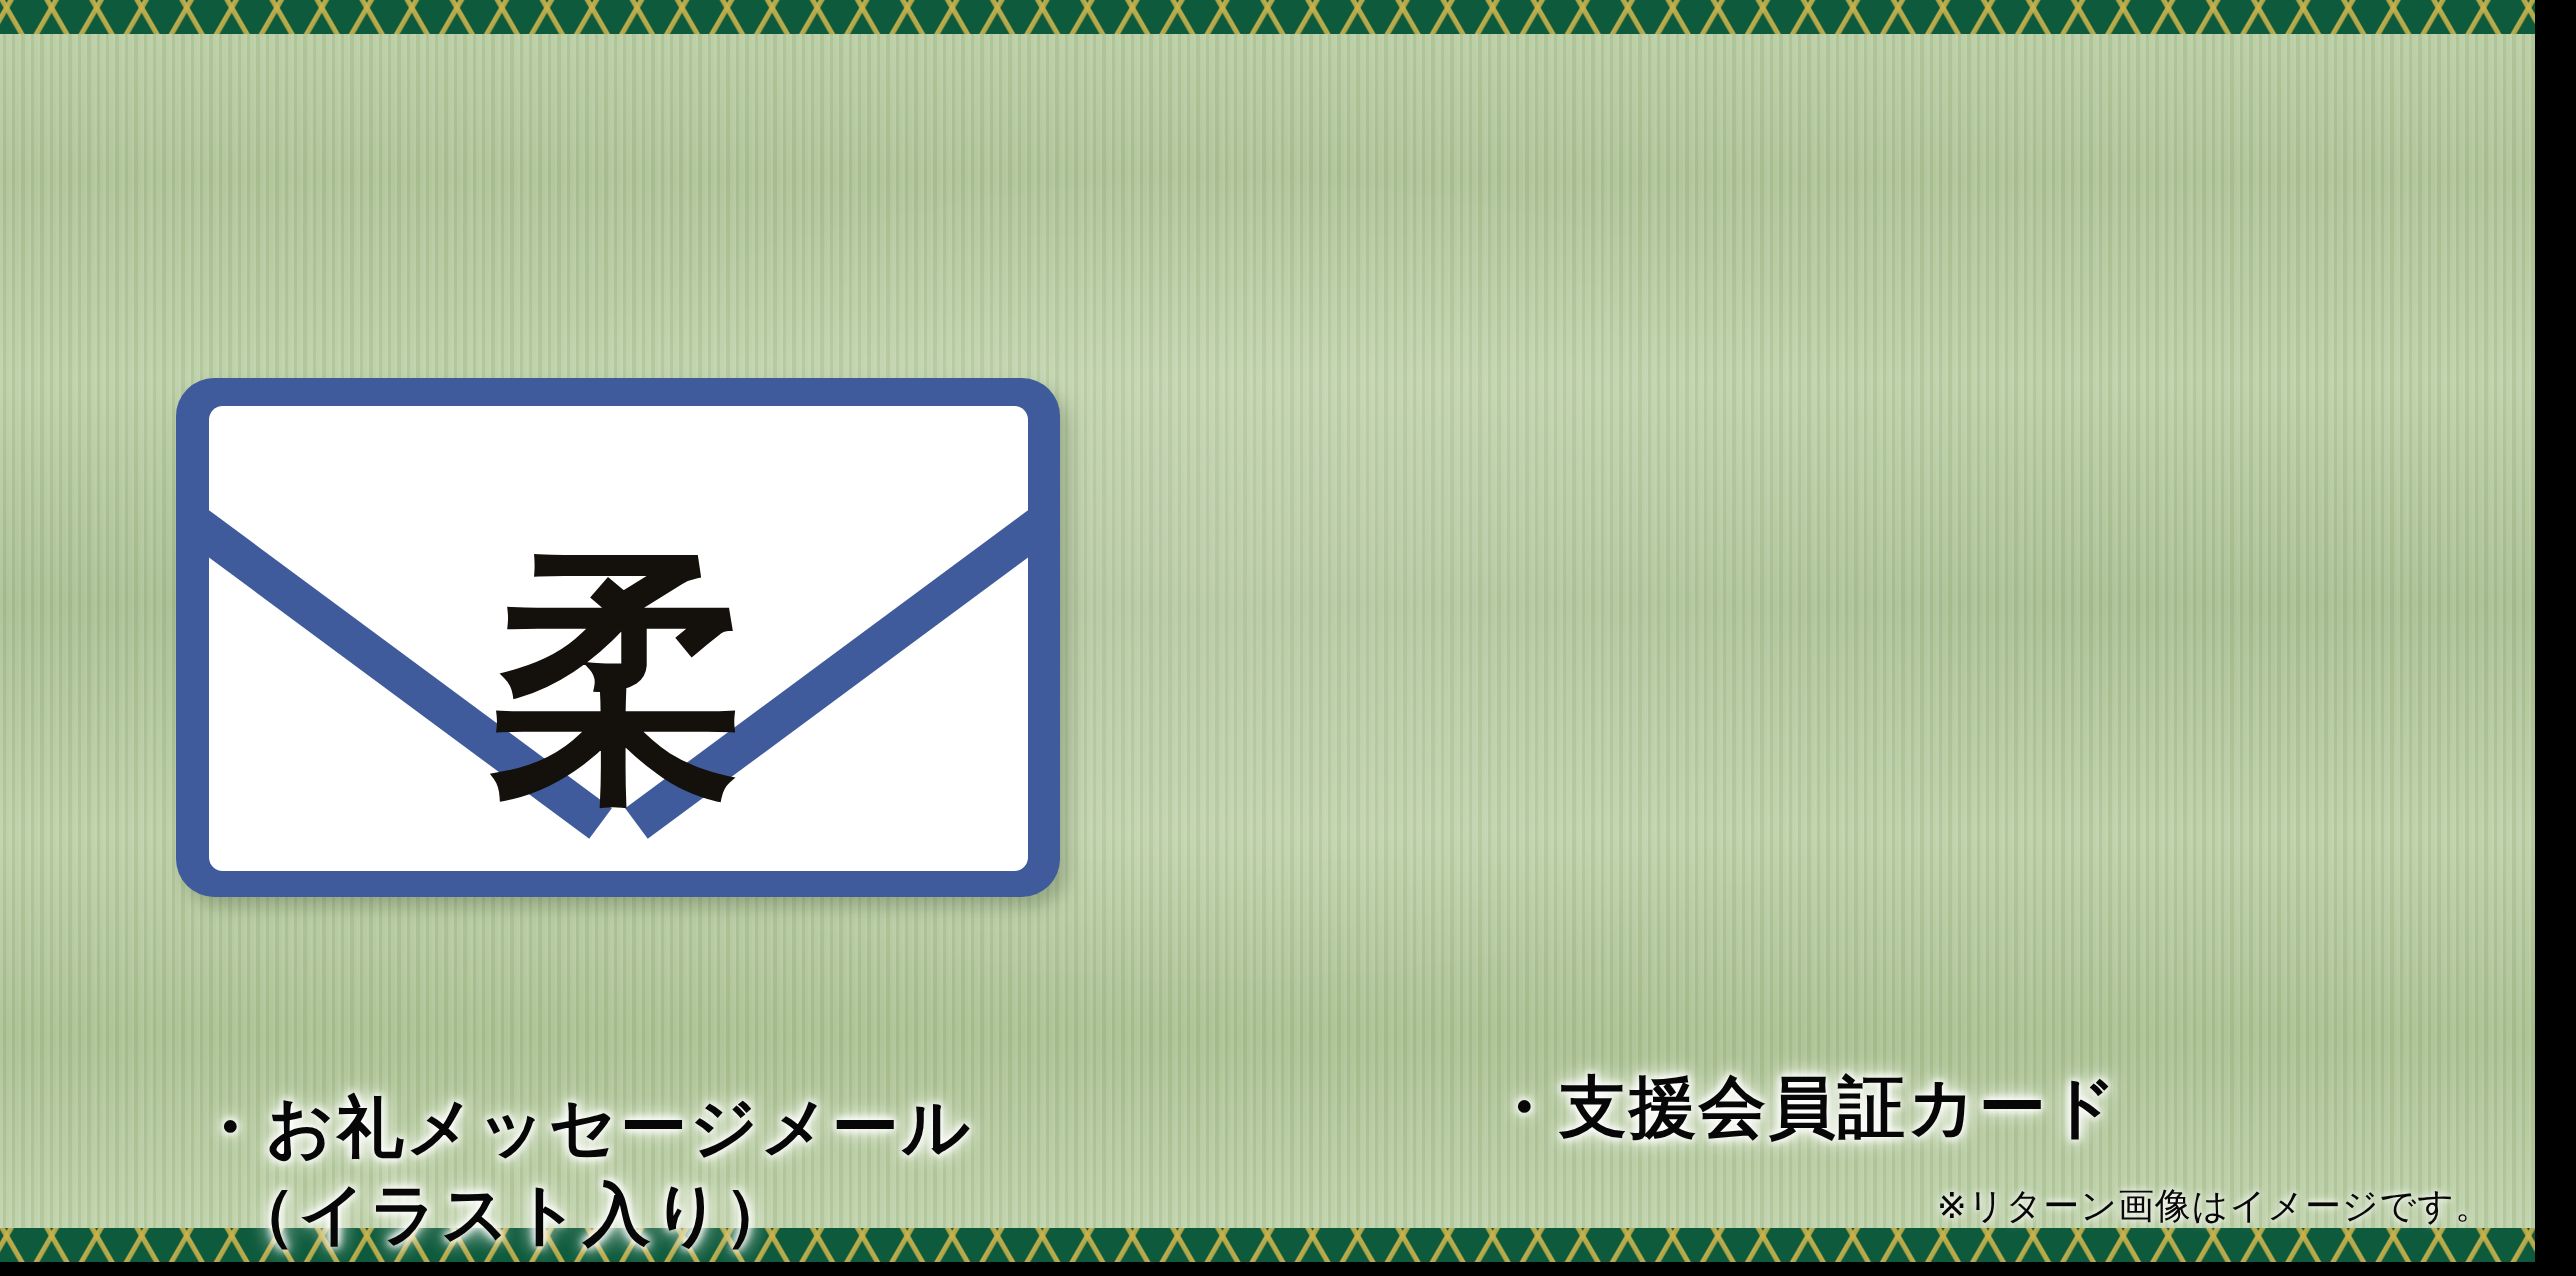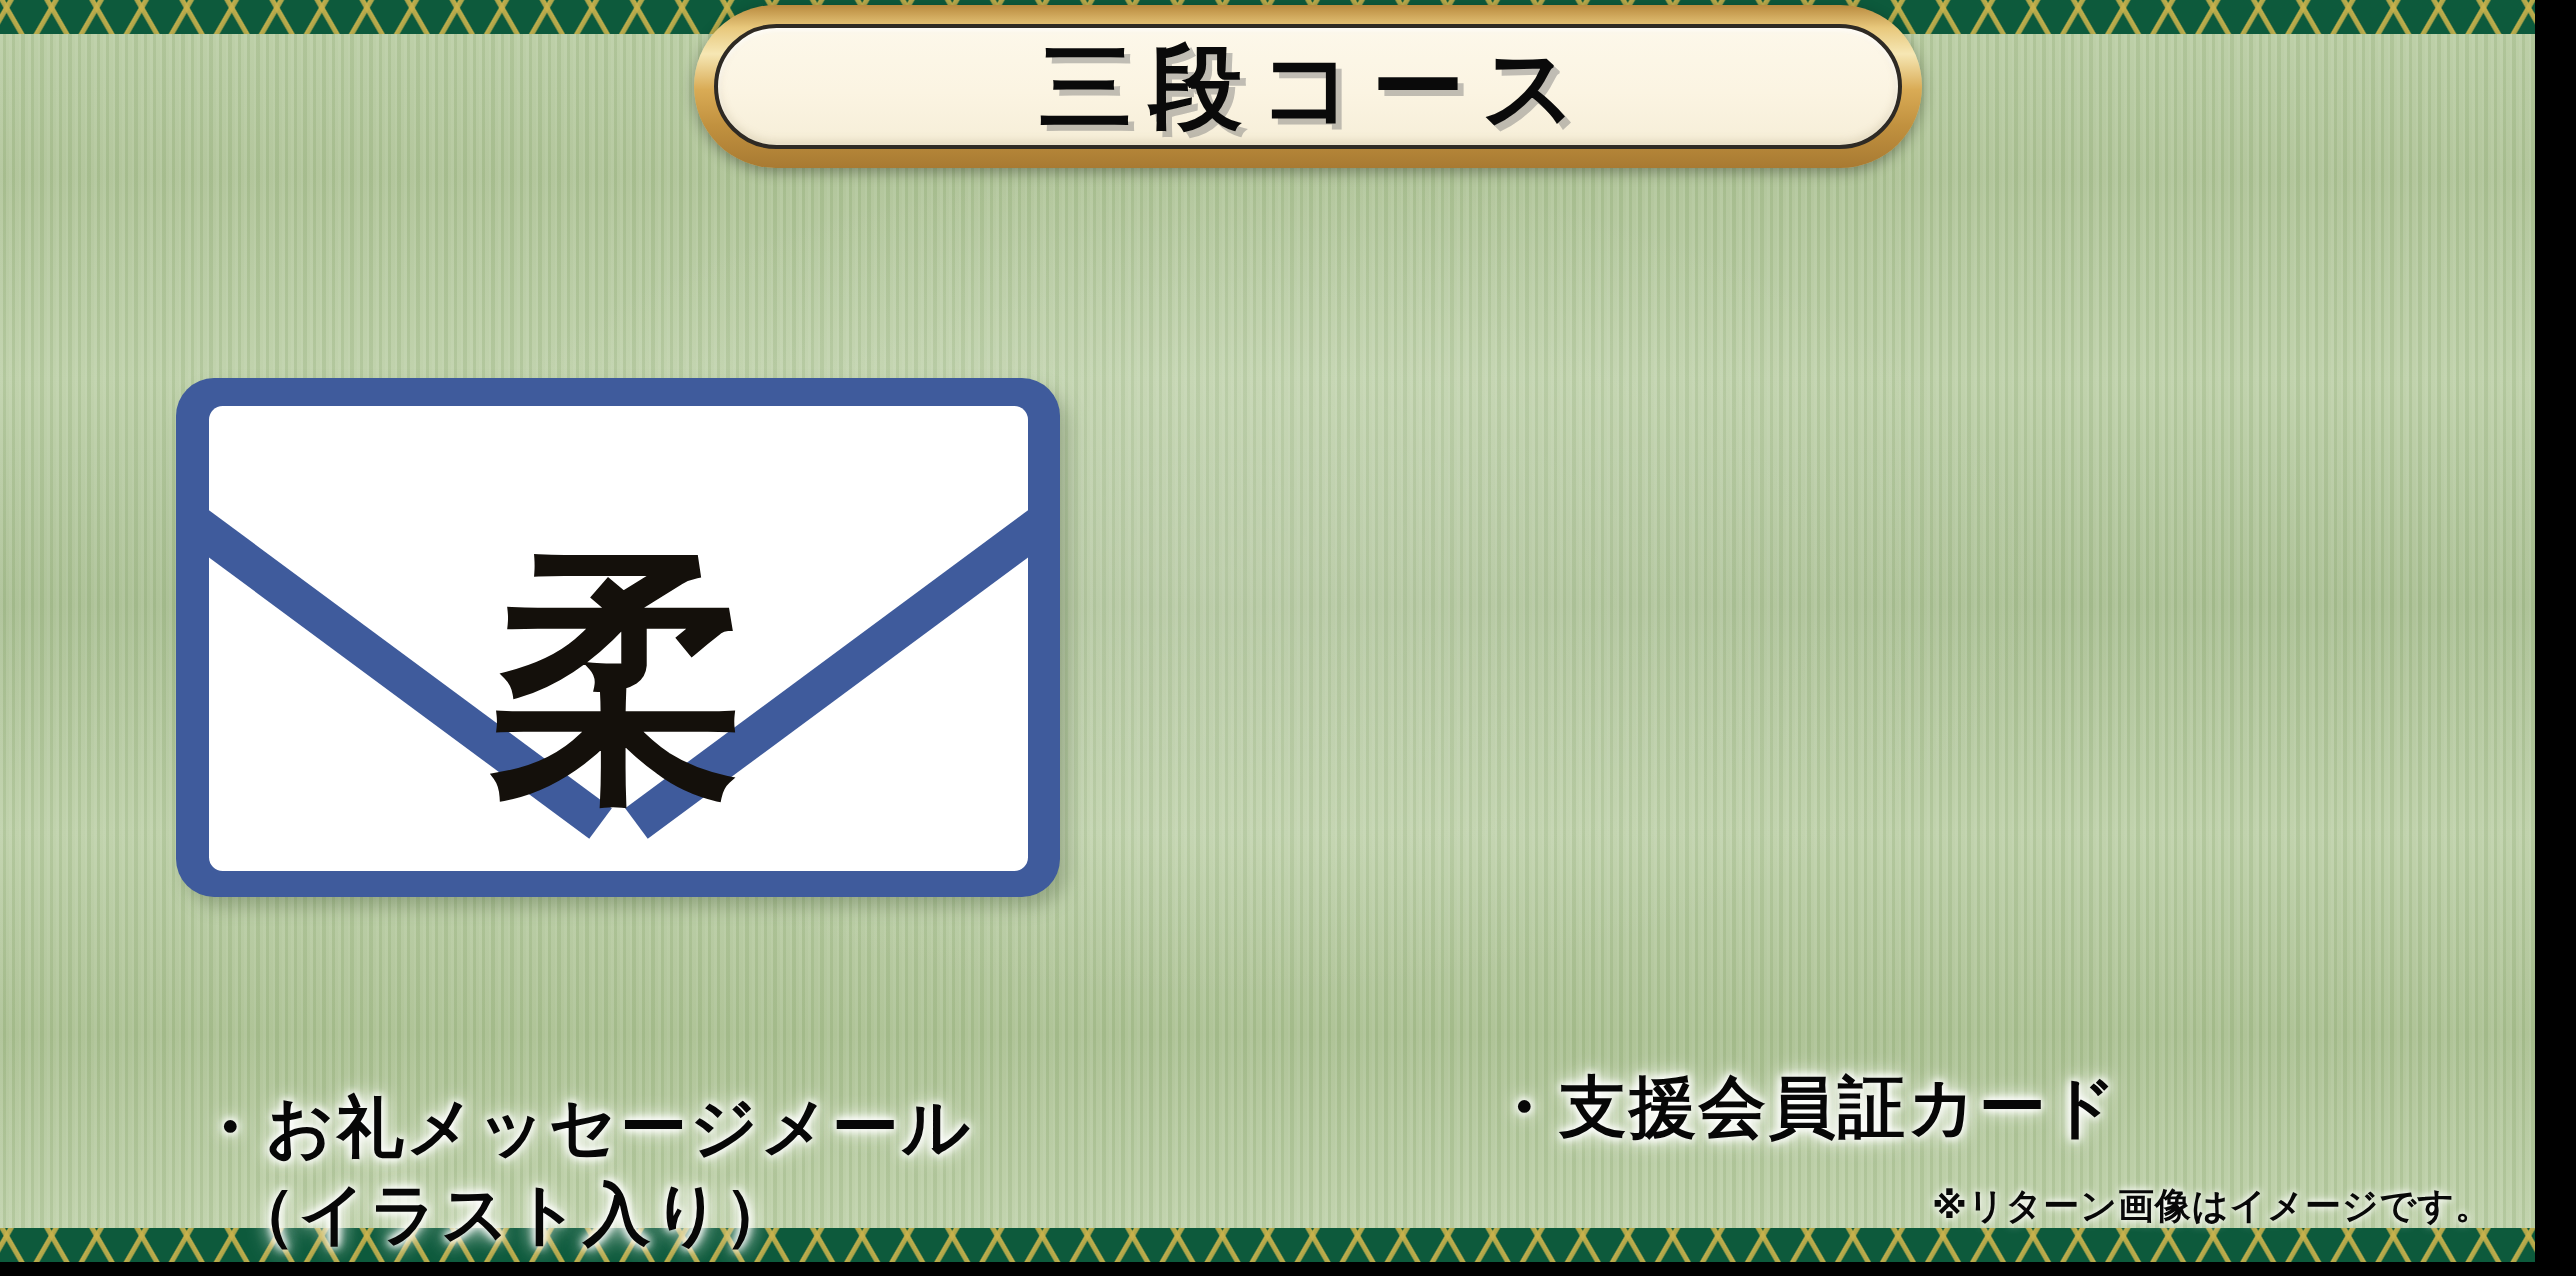--- a/index.html
+++ b/index.html
@@ -313,45 +313,40 @@
     font-size: 67px;
     letter-spacing: 2.6px;
   }
 
   
   .footnote {
     position: absolute;
     right: 84px;
     top: 1182px;
     font-family: "DejaVu Sans", "Liberation Sans", sans-serif;
-    font-weight: 700;
+    font-weight: 400;
     font-size: 36px;
     letter-spacing: 0.9px;
     color: #080808;
     text-shadow: 0 0 6.9px #ffffff, 0 0 10.3px #ffffff;
     white-space: nowrap;
     user-select: none;
   }
 </style>
 </head>
 <body>
 
 <div id="stage">
 
   <div class="bg-field"></div>
   <div class="bg-soft-glow"></div>
 
   <div class="lattice top"></div>
   <div class="lattice bottom"></div>
 
-  <div class="title-banner">
-    <div class="title-banner-inner">
-      <div class="title-text">三段コース</div>
-    </div>
-  </div>
 
   <div class="envelope-wrap">
     <div class="envelope">
       <div class="envelope-paper">
         <div class="flap-l"></div>
         <div class="flap-r"></div>
         <div class="envelope-kanji">柔</div>
       </div>
     </div>
   </div>

